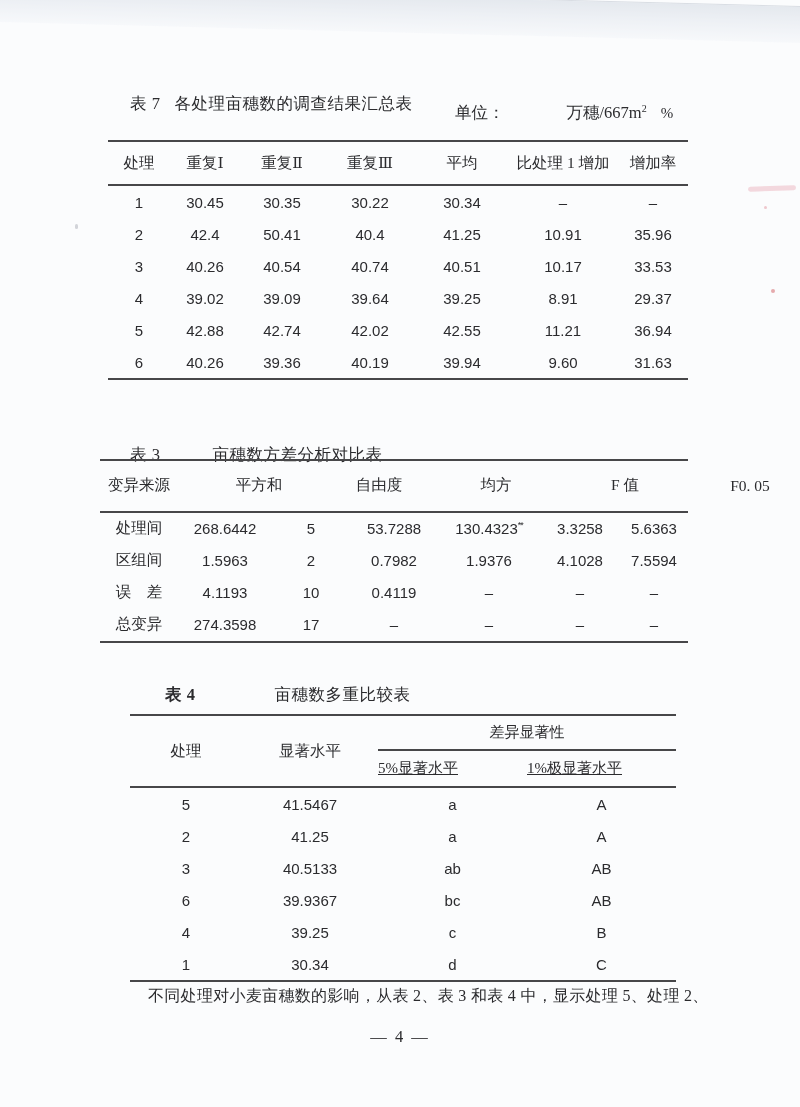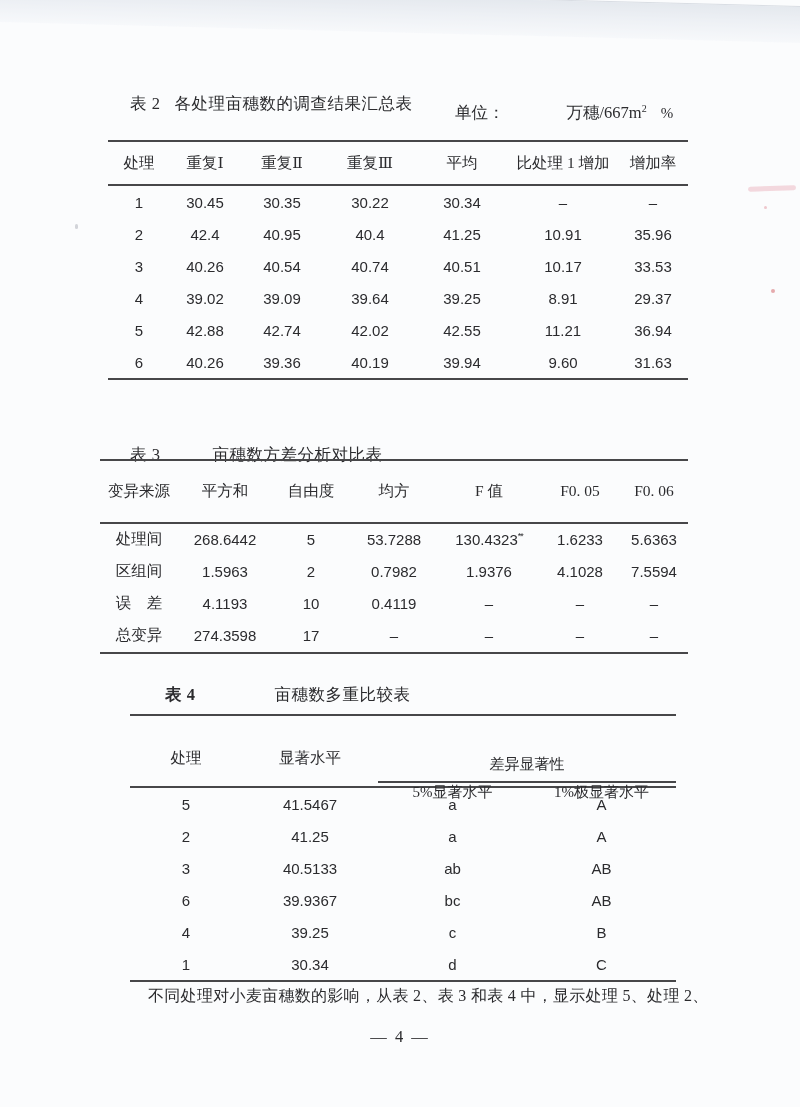--- a/index.html
+++ b/index.html
@@ -52,53 +52,53 @@
   
   #table2{left:108px;top:140px;width:580px;}
   #table2 .thead,#table2 .trow{grid-template-columns:62px 70px 84px 92px 92px 110px 70px;}
   #table2 .thead{height:42px;}
   #table2 .trow{height:32px;}
   #table2 .tbody .tcell{font-family:"Liberation Sans","DejaVu Sans",sans-serif;}
 
   
   #table3{left:100px;top:459px;width:588px;}
   #table3 .thead,#table3 .trow{grid-template-columns:78px 94px 78px 88px 102px 80px 68px;}
-  #table3 .thead{height:61px;}
+  #table3 .thead{height:50px;gap:34px;}
   #table3 .trow{height:32px;}
   #table3 .tbody .tcell{font-family:"Liberation Sans","DejaVu Sans",sans-serif;}
   #table3 .tbody .tcell:first-child{font-family:"Liberation Serif","DejaVu Serif",serif;font-size:15.5px;text-align:center;}
 
   
   #table4{left:130px;top:714px;width:546px;}
   #t4-head{display:grid;grid-template-columns:112px 136px 298px;height:70px;}
   .t4-hcell{display:flex;align-items:center;justify-content:center;font-size:15.5px;}
   .t4-group{display:flex;flex-direction:column;}
-  .t4-group .gtop{flex:0 0 33px;display:flex;align-items:center;justify-content:center;font-size:15px;margin-top:32px;}
+  .t4-group .gtop{flex:0 0 33px;display:flex;align-items:center;justify-content:center;font-size:15px;}
   .t4-group .grule{height:1.5px;background:#474749;}
-  .t4-group .gbottom{flex:1;display:grid;grid-template-columns:149px 149px;align-items:center;text-align:center;font-size:15px;}
+  .t4-group .gbottom{flex:1;display:grid;grid-template-columns:149px 149px;align-items:center;font-size:15px;text-decoration:underline;}
   #table4 .trow{grid-template-columns:112px 136px 149px 149px;height:32px;}
   #table4 .tbody .tcell{font-family:"Liberation Sans","DejaVu Sans",sans-serif;}
 
   
   #footer-line{position:absolute;left:112px;top:986px;width:580px;font-size:16px;text-indent:36px;letter-spacing:.3px;white-space:nowrap;}
   #page-number{position:absolute;left:0;top:1027px;width:800px;text-align:center;font-size:16.5px;letter-spacing:2px;}
 </style>
 </head>
 <body>
 
 <div class="page">
 
   <div class="scan-band"></div>
   <div class="smudge pink"></div>
   <div class="smudge speck1"></div>
   <div class="smudge speck2"></div>
   <div class="smudge speck3"></div>
 
   <div class="tbl-title" id="t2-title">
-    <span class="lbl">表 2</span><span>各处理亩穗数的调查结果汇总表</span>
+    <span class="lbl">表 7</span><span>各处理亩穗数的调查结果汇总表</span>
   </div>
   <div id="t2-unit">
     <span>单位：</span><span class="uval"><span>万穗/667m</span><sup>2</sup></span><span class="upct">%</span>
   </div>
 
   <div class="dtable" id="table2">
     <div class="hrule rule"></div>
     <div class="thead">
         <div class="tcell">处理</div>
         <div class="tcell">重复Ⅰ</div>
@@ -115,21 +115,21 @@
           <div class="tcell">30.45</div>
           <div class="tcell">30.35</div>
           <div class="tcell">30.22</div>
           <div class="tcell">30.34</div>
           <div class="tcell">–</div>
           <div class="tcell">–</div>
         </div>
         <div class="trow">
           <div class="tcell">2</div>
           <div class="tcell">42.4</div>
-          <div class="tcell">40.95</div>
+          <div class="tcell">50.41</div>
           <div class="tcell">40.4</div>
           <div class="tcell">41.25</div>
           <div class="tcell">10.91</div>
           <div class="tcell">35.96</div>
         </div>
         <div class="trow">
           <div class="tcell">3</div>
           <div class="tcell">40.26</div>
           <div class="tcell">40.54</div>
           <div class="tcell">40.74</div>
@@ -184,21 +184,21 @@
         <div class="tcell">F0. 06</div>
       </div>
     <div class="hrule rule"></div>
     <div class="tbody">
         <div class="trow">
           <div class="tcell">处理间</div>
           <div class="tcell">268.6442</div>
           <div class="tcell">5</div>
           <div class="tcell">53.7288</div>
           <div class="tcell">130.4323<sup class="sig">**</sup></div>
-          <div class="tcell">1.6233</div>
+          <div class="tcell">3.3258</div>
           <div class="tcell">5.6363</div>
         </div>
         <div class="trow">
           <div class="tcell">区组间</div>
           <div class="tcell">1.5963</div>
           <div class="tcell">2</div>
           <div class="tcell">0.7982</div>
           <div class="tcell">1.9376</div>
           <div class="tcell">4.1028</div>
           <div class="tcell">7.5594</div>

